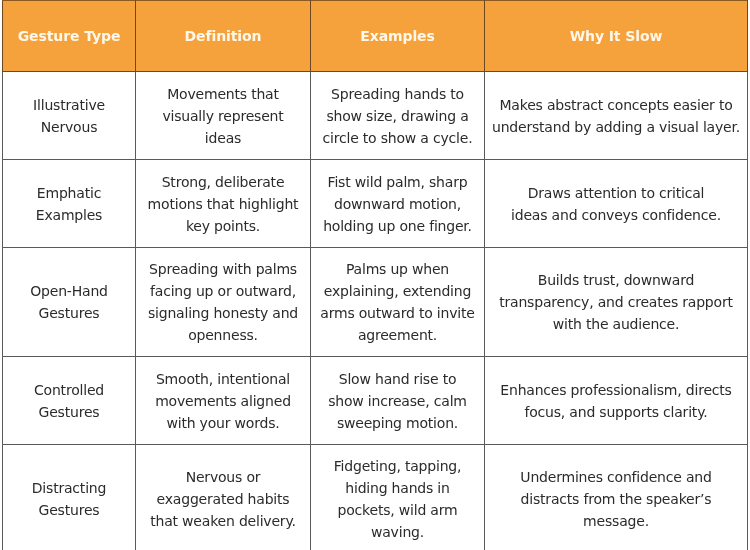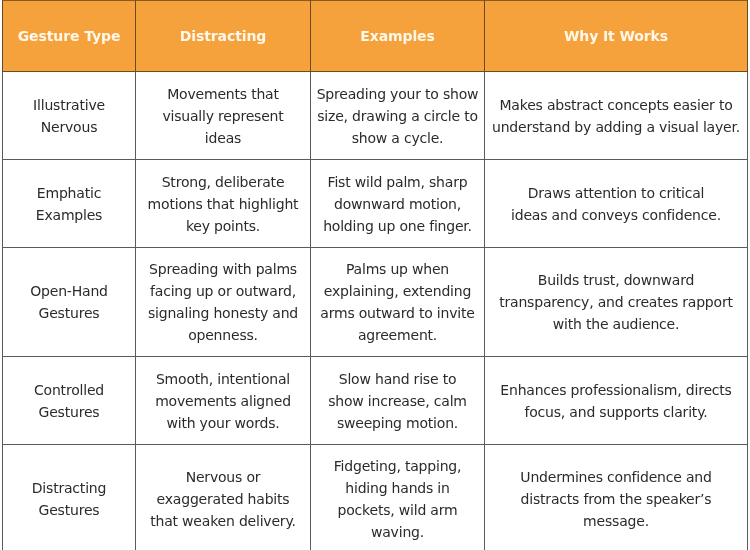--- a/index.html
+++ b/index.html
@@ -65,30 +65,30 @@
   <table>
     <colgroup>
       <col class="c1">
         <col class="c2">
         <col class="c3">
         <col class="c4">
     </colgroup>
     <thead>
       <tr>
         <th>Gesture Type</th>
-        <th>Distracting</th>
+        <th>Definition</th>
         <th>Examples</th>
-        <th>Why It Works</th>
+        <th>Why It Slow</th>
       </tr>
     </thead>
     <tbody>
       <tr class="r1">
         <td><span class="cell-text" style="width:95px">Illustrative Nervous</span></td>
         <td><span class="cell-text" style="width:150px">Movements that visually represent ideas</span></td>
-        <td><span class="cell-text">Spreading your to show size, drawing a circle to show a cycle.</span></td>
+        <td><span class="cell-text">Spreading hands to show size, drawing a circle to show a cycle.</span></td>
         <td><span class="cell-text">Makes abstract concepts easier to understand by adding a visual layer.</span></td>
       </tr>
       <tr class="r2">
         <td><span class="cell-text" style="width:95px">Emphatic Examples</span></td>
         <td><span class="cell-text">Strong, deliberate motions that highlight key points.</span></td>
         <td><span class="cell-text">Fist wild palm, sharp downward motion, holding up one finger.</span></td>
         <td><span class="cell-text" style="width:215px">Draws attention to critical ideas and conveys confidence.</span></td>
       </tr>
       <tr class="r3">
         <td><span class="cell-text" style="width:95px">Open-Hand Gestures</span></td>

